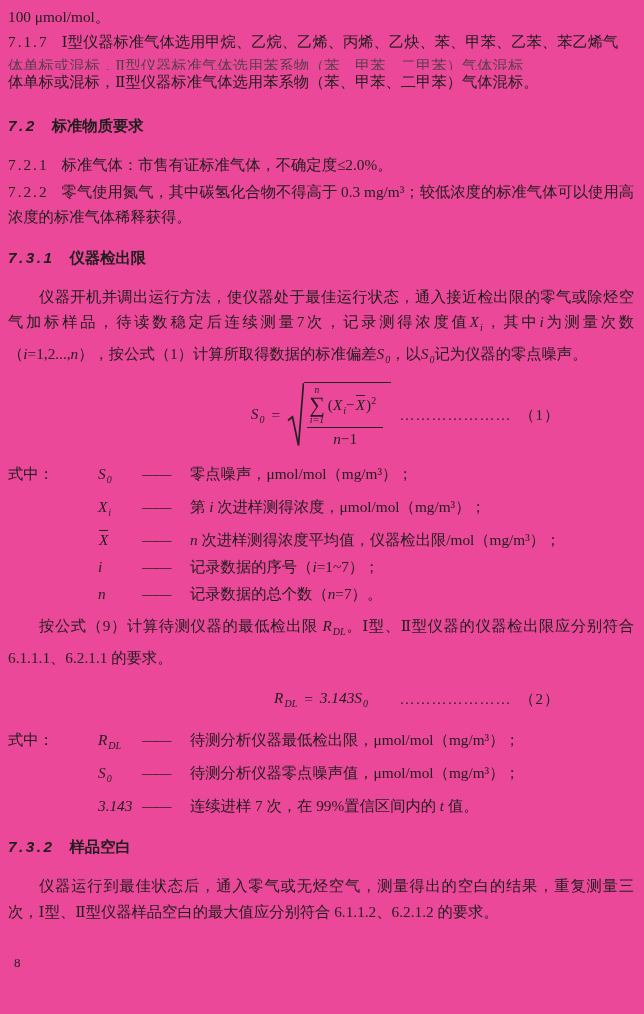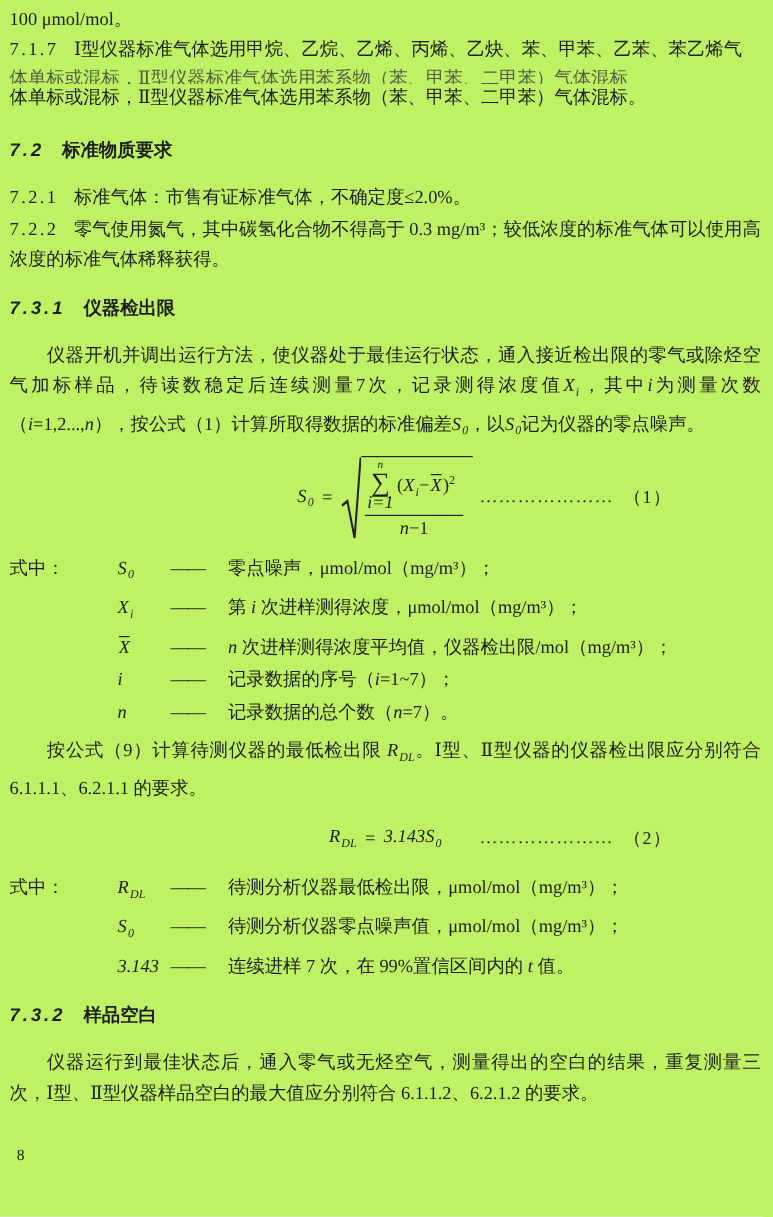--- a/index.html
+++ b/index.html
@@ -1,18 +1,18 @@
 <!DOCTYPE html>
 <html><head>
 <meta charset="utf-8">
 <style>
   html,body{margin:0;padding:0;background:#e8e8e8;}
   .page{
     position:relative;width:644px;height:1014px;box-sizing:border-box;
-    background:#bef264;overflow:hidden;
+    background:#ec4899;overflow:hidden;
     padding:5px 10px 0 8px;
     font-family:"Liberation Serif","DejaVu Serif",serif;
     font-size:15.3px;color:#1e1e1e;
   }
   .line{line-height:24px;white-space:nowrap;}
   .para{line-height:25.5px;text-align:justify;}
   .indent{text-indent:31px;}
   .numpara{margin-top:1px;}
   .cnum{letter-spacing:2px;margin-right:13px;white-space:nowrap;}
   .h2,.h3{
@@ -40,21 +40,21 @@
 
   .sqrt{display:inline-flex;align-items:stretch;}
   .radical-svg{width:17px;}
   .radicand{border-top:1.5px solid #222;padding:3px 8px 0 3px;display:flex;align-items:center;}
   .frac{display:inline-flex;flex-direction:column;align-items:center;}
   .frac-num{display:inline-flex;align-items:center;border-bottom:1.4px solid #222;padding:0 7px 2px 2px;}
   .frac-den{padding-top:2px;}
   .bigop{display:inline-flex;flex-direction:column;align-items:center;line-height:1;margin-right:3px;}
   .op-top{font-size:9.5px;font-style:italic;}
   .op-sym{font-size:22px;line-height:.85;}
-  .op-bot{font-size:15px;font-style:italic;}
+  .op-bot{font-size:10px;font-style:italic;}
 
   
   .seg-i{font-style:italic;}
   .seg-sub{font-style:italic;font-size:10px;vertical-align:-4px;margin-left:1px;}
   .seg-sup{font-size:10px;vertical-align:6px;}
   .seg-ov{font-style:italic;display:inline-block;border-top:1.2px solid currentColor;
           line-height:1.05;margin:0 1px;padding-top:1px;}
 
   
   .where{margin:3px 0 2px;}

